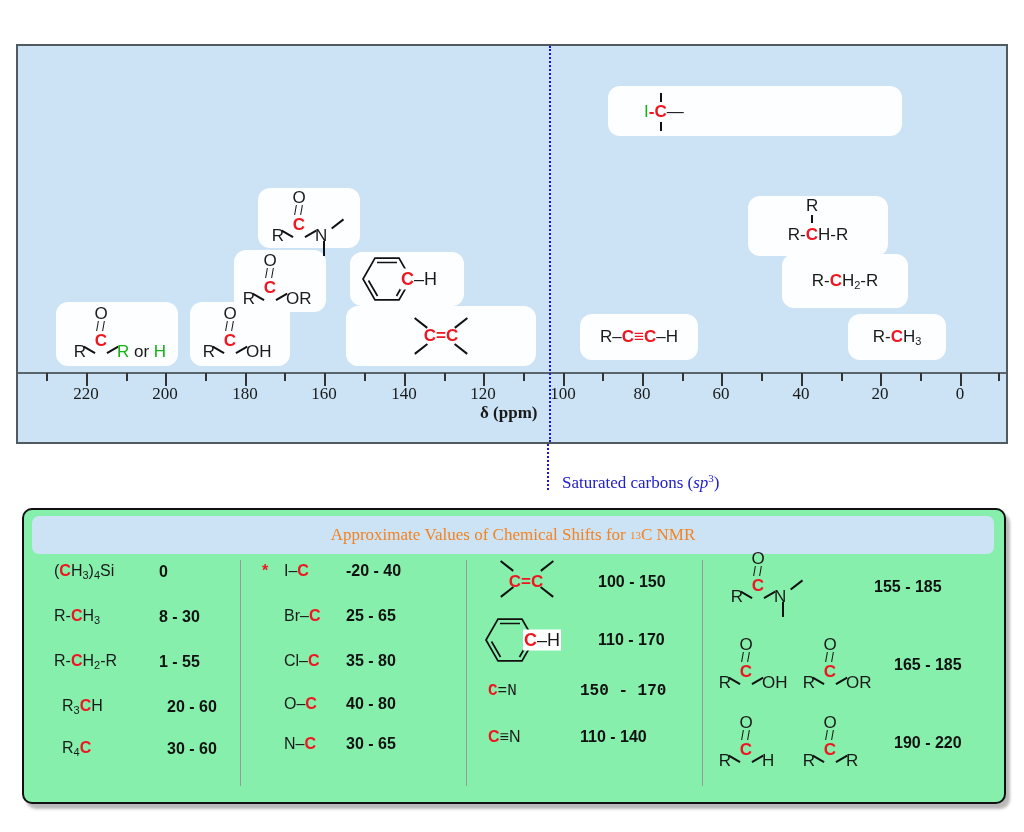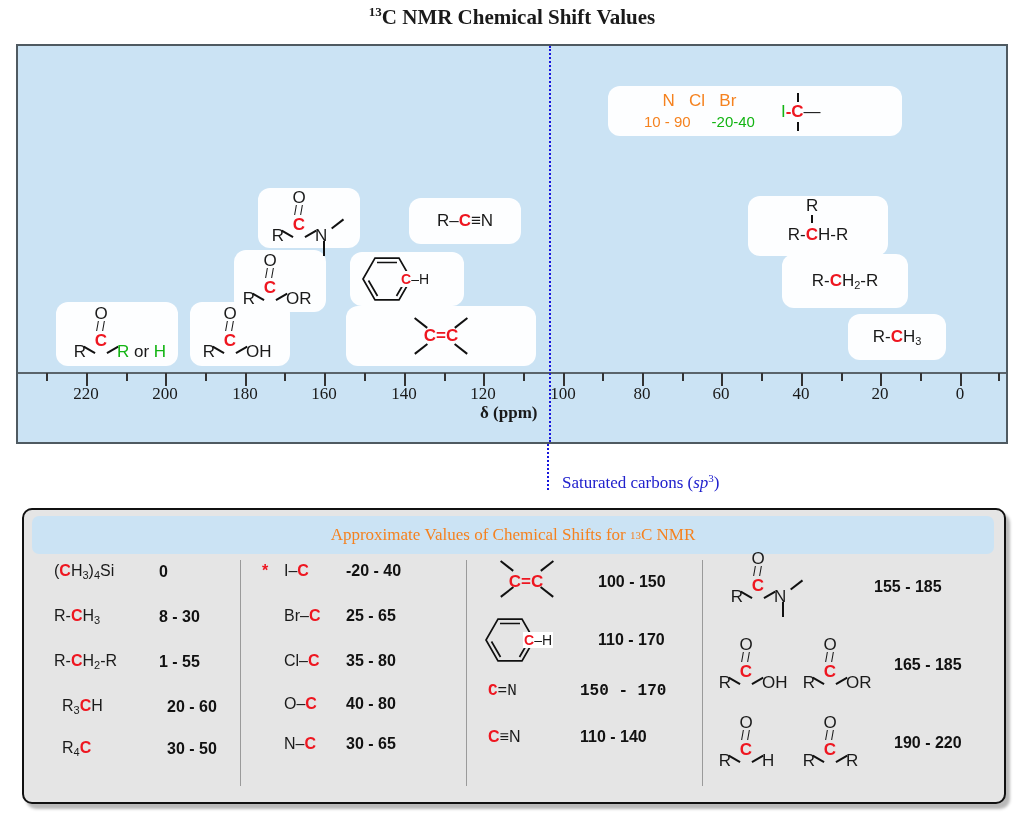--- a/index.html
+++ b/index.html
@@ -49,21 +49,21 @@
   
   .alk{position:relative;display:inline-block;width:90px;height:46px;font-size:17px;}
   .alk .lbl{position:absolute;left:50%;top:50%;transform:translate(-50%,-50%);white-space:nowrap;}
   .alk .b{position:absolute;width:16px;height:1.7px;background:#111;}
   .alk .tl{left:17px;top:9px;transform:rotate(38deg);}
   .alk .tr{left:57px;top:9px;transform:rotate(-38deg);}
   .alk .bl{left:17px;top:35px;transform:rotate(-38deg);}
   .alk .br{left:57px;top:35px;transform:rotate(38deg);}
 
   
-  .benz{position:relative;display:inline-block;width:96px;height:54px;font-size:14px;}
+  .benz{position:relative;display:inline-block;width:96px;height:54px;font-size:18px;}
   .benz svg{position:absolute;left:0;top:0;}
   .benz .lbl{position:absolute;left:41px;top:50%;transform:translateY(-50%);background:#fdfeff;padding:0 1px;white-space:nowrap;}
 
   
   .mtn{position:relative;display:inline-block;width:86px;height:56px;font-size:17px;}
   .mtn .top{position:absolute;left:calc(50% - 12px);top:-2px;}
   .mtn .tick{position:absolute;left:calc(50% - 7px);top:17px;width:1.7px;height:8px;background:#111;}
   .mtn .bot{position:absolute;left:50%;top:27px;transform:translateX(-50%);white-space:nowrap;}
 
   
@@ -77,37 +77,36 @@
     font-weight:bold;font-size:17px;}
 
   
   .dotline{position:absolute;border-left:2.5px dotted #1616dd;}
 
   
   .region-label{position:absolute;top:456px;font-family:"Liberation Serif",serif;font-size:17px;white-space:nowrap;}
   .region-label .seg-u{font-size:11px;vertical-align:6px;}
 
   
-  .btable{position:absolute;left:22px;top:508px;width:980px;height:292px;background:#e5e5e5;
+  .btable{position:absolute;left:22px;top:508px;width:980px;height:292px;background:#86efac;
     border:2px solid #111;border-radius:10px;box-shadow:4px 5px 3px #b9b9b9;}
   .btable-header{position:absolute;left:8px;top:6px;width:962px;height:38px;background:#cbe3f4;
     border-radius:7px;display:flex;align-items:center;justify-content:center;
     font-family:"Liberation Serif",serif;font-size:17px;}
   .btable-header .seg-u{font-size:11px;vertical-align:6px;}
   .vdiv{position:absolute;top:50px;height:226px;width:1px;background:#9a9a9a;}
   .trow{position:absolute;display:flex;align-items:center;font-size:16px;}
   .formula{white-space:nowrap;}
   .val{font-weight:bold;font-size:16px;color:#111;white-space:nowrap;}
 </style>
 </head>
 <body>
 
 <div id="canvas">
 
-  <div class="page-title"><span class="seg-k seg-u">13</span><span class="seg-k">C&nbsp;NMR&nbsp;Chemical&nbsp;Shift&nbsp;Values</span></div>
 
   <div class="panel">
 
     <div class="sbox" style="left:38px;top:256px;width:122px;height:64px;">
       <span class="cb" style="width:100px;">
         <span class="o">O</span>
         <span class="db"></span>
         <span class="c">C</span>
         <span class="bl"></span>
         <span class="br2"></span>
@@ -157,40 +156,36 @@
     <div class="sbox" style="left:332px;top:206px;width:114px;height:54px;">
       <span class="benz">
         <svg width="56" height="54" viewBox="0 0 54 54">
           <path d="M51,27 L39,6.2 L15,6.2 L3,27 L15,47.8 L39,47.8 Z" fill="none" stroke="#111" stroke-width="1.7"></path>
           <path d="M17,10.5 L37,10.5 M8.5,28.5 L17.5,44 M45.5,28.5 L36.5,44" fill="none" stroke="#111" stroke-width="1.7"></path>
         </svg>
         <span class="lbl"><span class="seg-r">C</span><span class="seg-k">–H</span></span>
       </span>
     </div>
 
-    <div class="sbox" style="left:391px;top:152px;width:112px;height:46px;">
-      <span class="formula"><span class="seg-k">R–</span><span class="seg-r">C</span><span class="seg-k">≡N</span></span>
-    </div>
 
     <div class="sbox" style="left:328px;top:260px;width:190px;height:60px;">
       <span class="alk">
         <span class="b tl"></span>
         <span class="b tr"></span>
         <span class="b bl"></span>
         <span class="b br"></span>
         <span class="lbl"><span class="seg-r">C</span><span class="seg-r">=</span><span class="seg-r">C</span></span>
       </span>
     </div>
 
+    <div class="sbox" style="left:562px;top:268px;width:118px;height:46px;">
+      <span class="formula"><span class="seg-k">R–</span><span class="seg-r">C</span><span class="seg-r">≡</span><span class="seg-r">C</span><span class="seg-k">–H</span></span>
+    </div>
 
     <div class="sbox" style="left:590px;top:40px;width:258px;height:50px;justify-content:flex-start;padding-left:36px;gap:26px;">
-      <span style="display:inline-block;text-align:center;line-height:21px;">
-        <span style="display:block;"><span class="seg-o">N</span><span class="seg-k">&nbsp;&nbsp;&nbsp;</span><span class="seg-o">Cl</span><span class="seg-k">&nbsp;&nbsp;&nbsp;</span><span class="seg-o">Br</span></span>
-        <span style="display:block;font-size:15px;"><span class="seg-o">10&nbsp;-&nbsp;90</span><span class="seg-k">&nbsp;&nbsp;&nbsp;&nbsp;&nbsp;</span><span class="seg-g">-20-40</span></span>
-      </span>
       <span class="quat">
         <span><span class="seg-g">I</span><span class="seg-r">-</span></span><span class="q-c">C</span><span>—</span>
       </span>
     </div>
 
 
     <div class="sbox" style="left:730px;top:150px;width:140px;height:60px;">
       <span class="mtn">
         <span class="top"><span class="seg-k">R</span></span>
         <span class="tick"></span>
@@ -277,21 +272,21 @@
     <div class="trow" style="left:30px;top:142px;">
         <span class="formula" style="width:105px;"><span class="seg-k">R-</span><span class="seg-r">C</span><span class="seg-k">H</span><span class="seg-s">2</span><span class="seg-k">-R</span></span>
         <span class="val">1 - 55</span>
       </div>
     <div class="trow" style="left:30px;top:187px;">
         <span class="formula" style="width:105px;padding-left:8px;"><span class="seg-k">R</span><span class="seg-s">3</span><span class="seg-r">C</span><span class="seg-k">H</span></span>
         <span class="val">20 - 60</span>
       </div>
     <div class="trow" style="left:30px;top:229px;">
         <span class="formula" style="width:105px;padding-left:8px;"><span class="seg-k">R</span><span class="seg-s">4</span><span class="seg-r">C</span></span>
-        <span class="val">30 - 50</span>
+        <span class="val">30 - 60</span>
       </div>
 
     <div class="trow" style="left:238px;top:52px;">
         <span class="seg-r" style="width:22px;">*</span>
         <span class="formula" style="width:62px;"><span class="seg-k">I–</span><span class="seg-r">C</span></span>
         <span class="val">-20 - 40</span>
       </div>
     <div class="trow" style="left:238px;top:97px;">
         <span style="width:22px;"></span>
         <span class="formula" style="width:62px;"><span class="seg-k">Br–</span><span class="seg-r">C</span></span>

